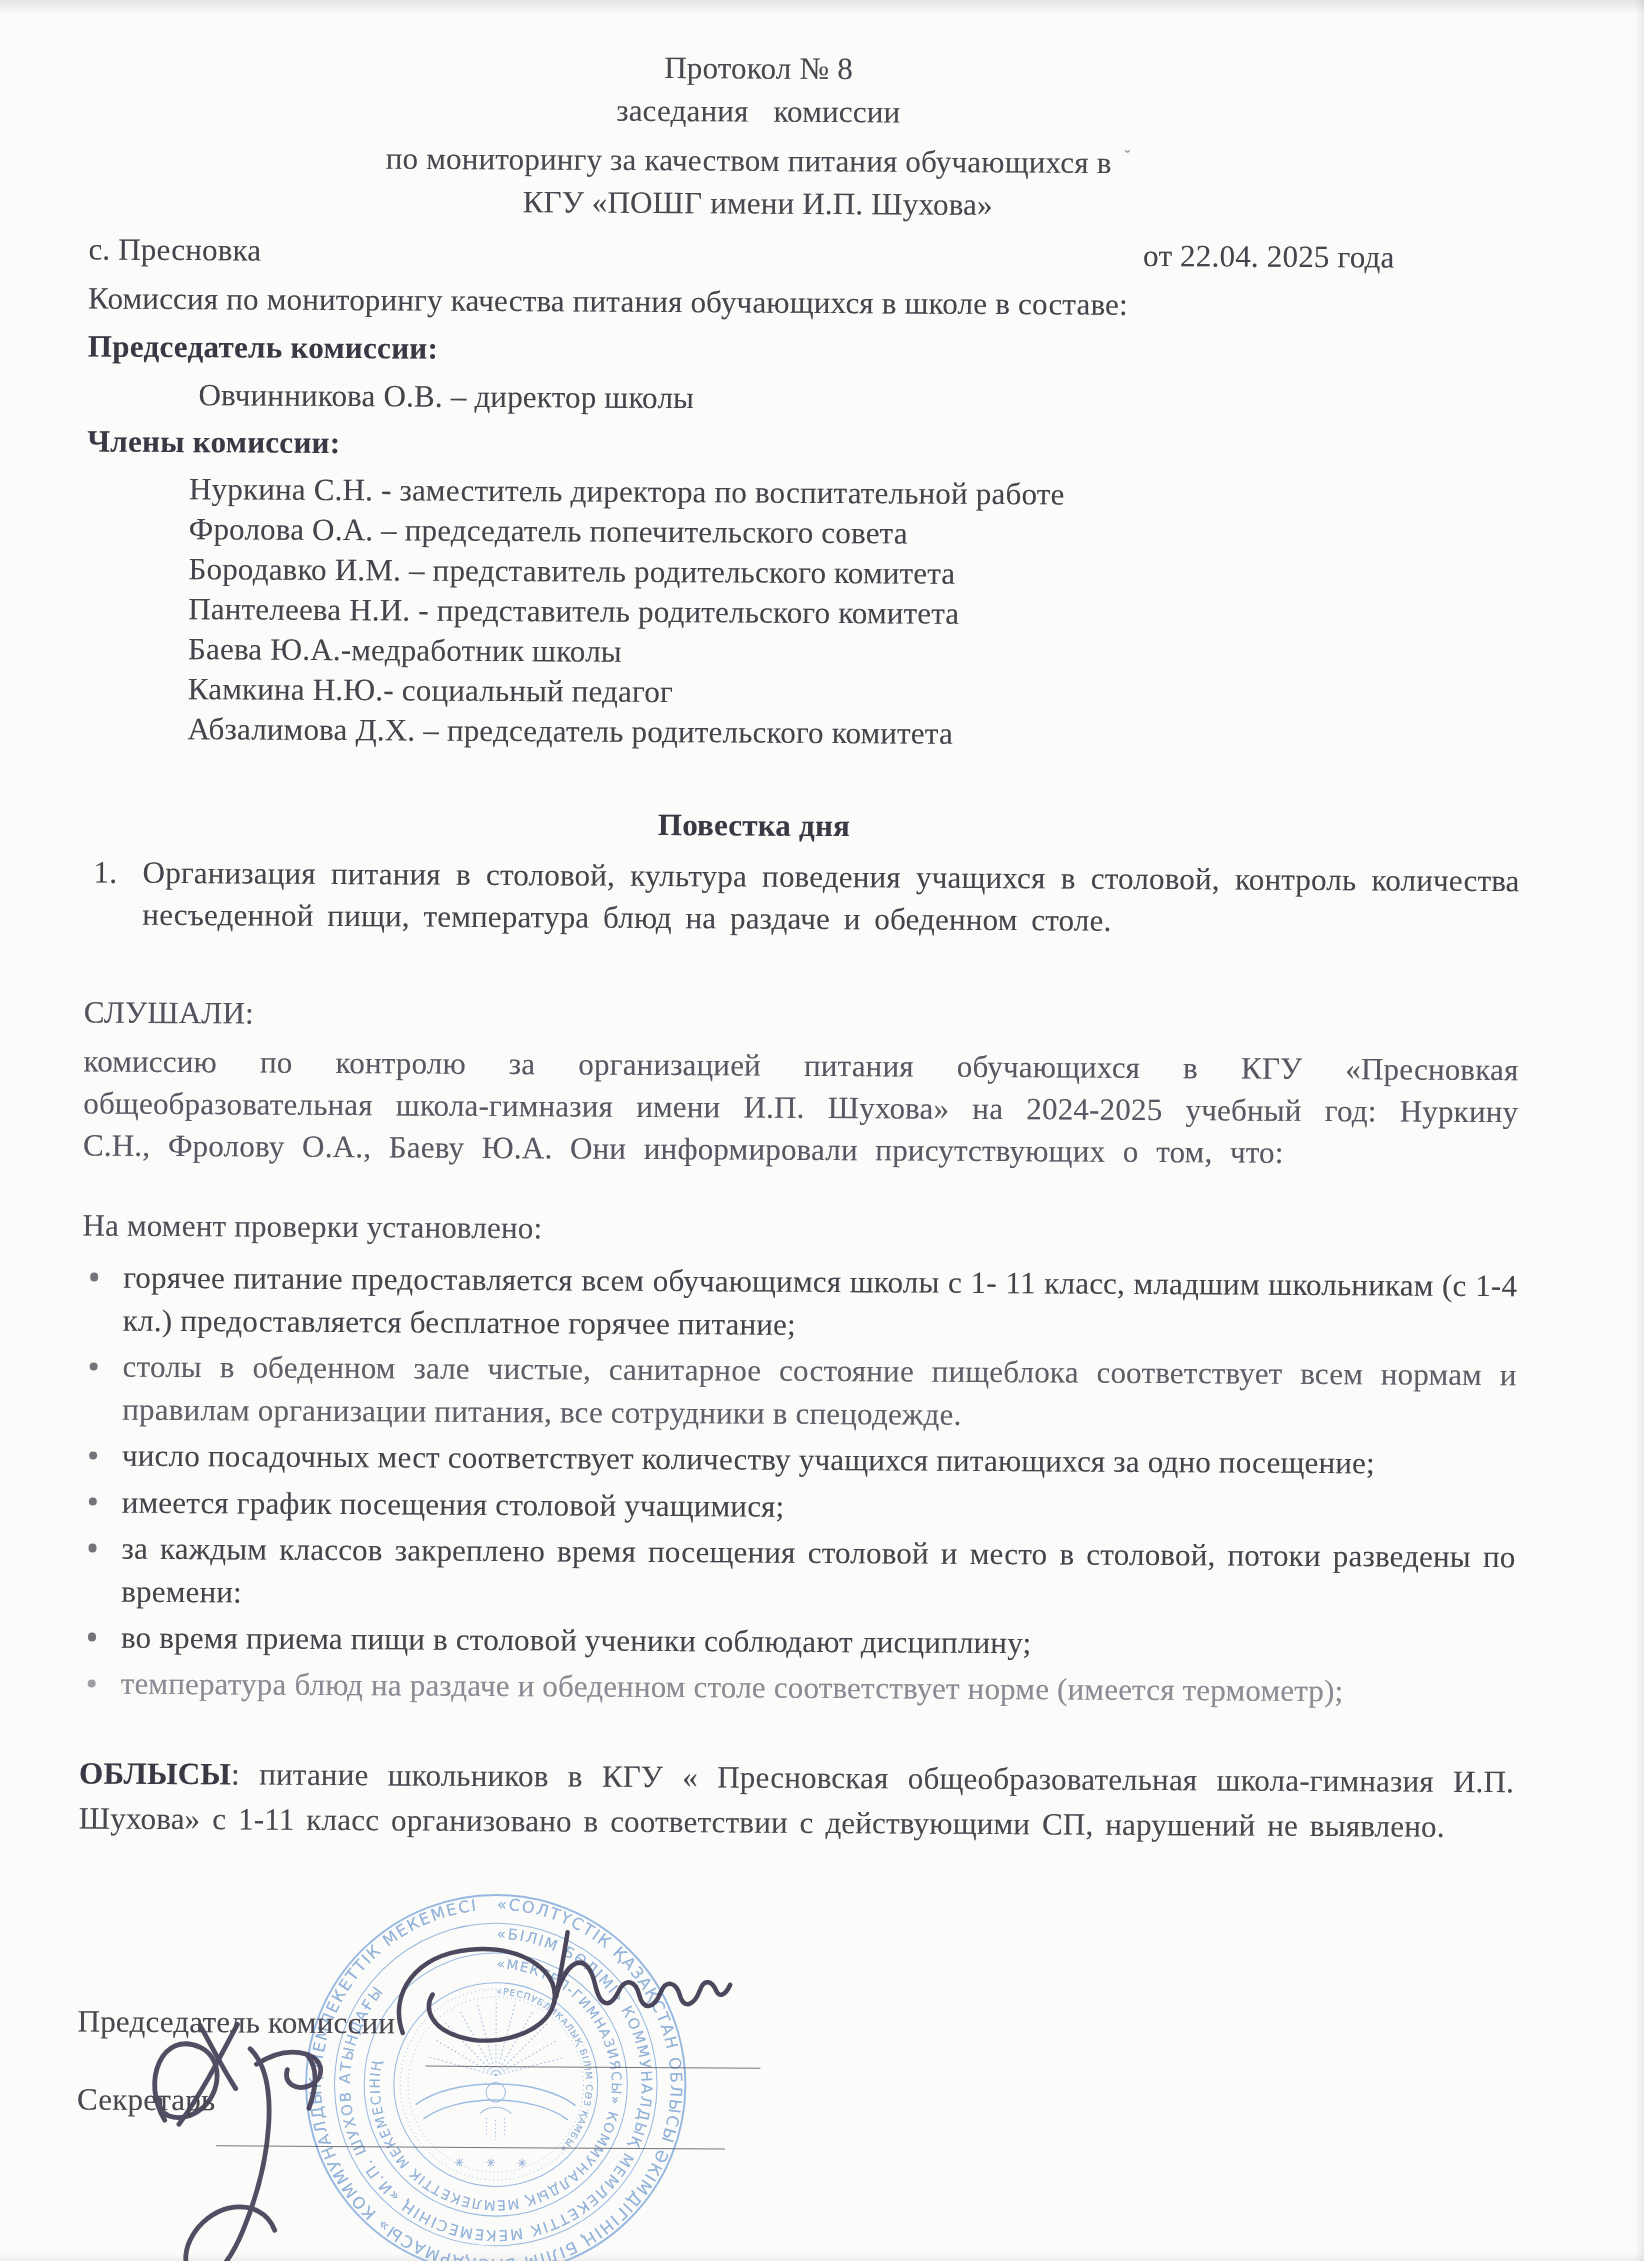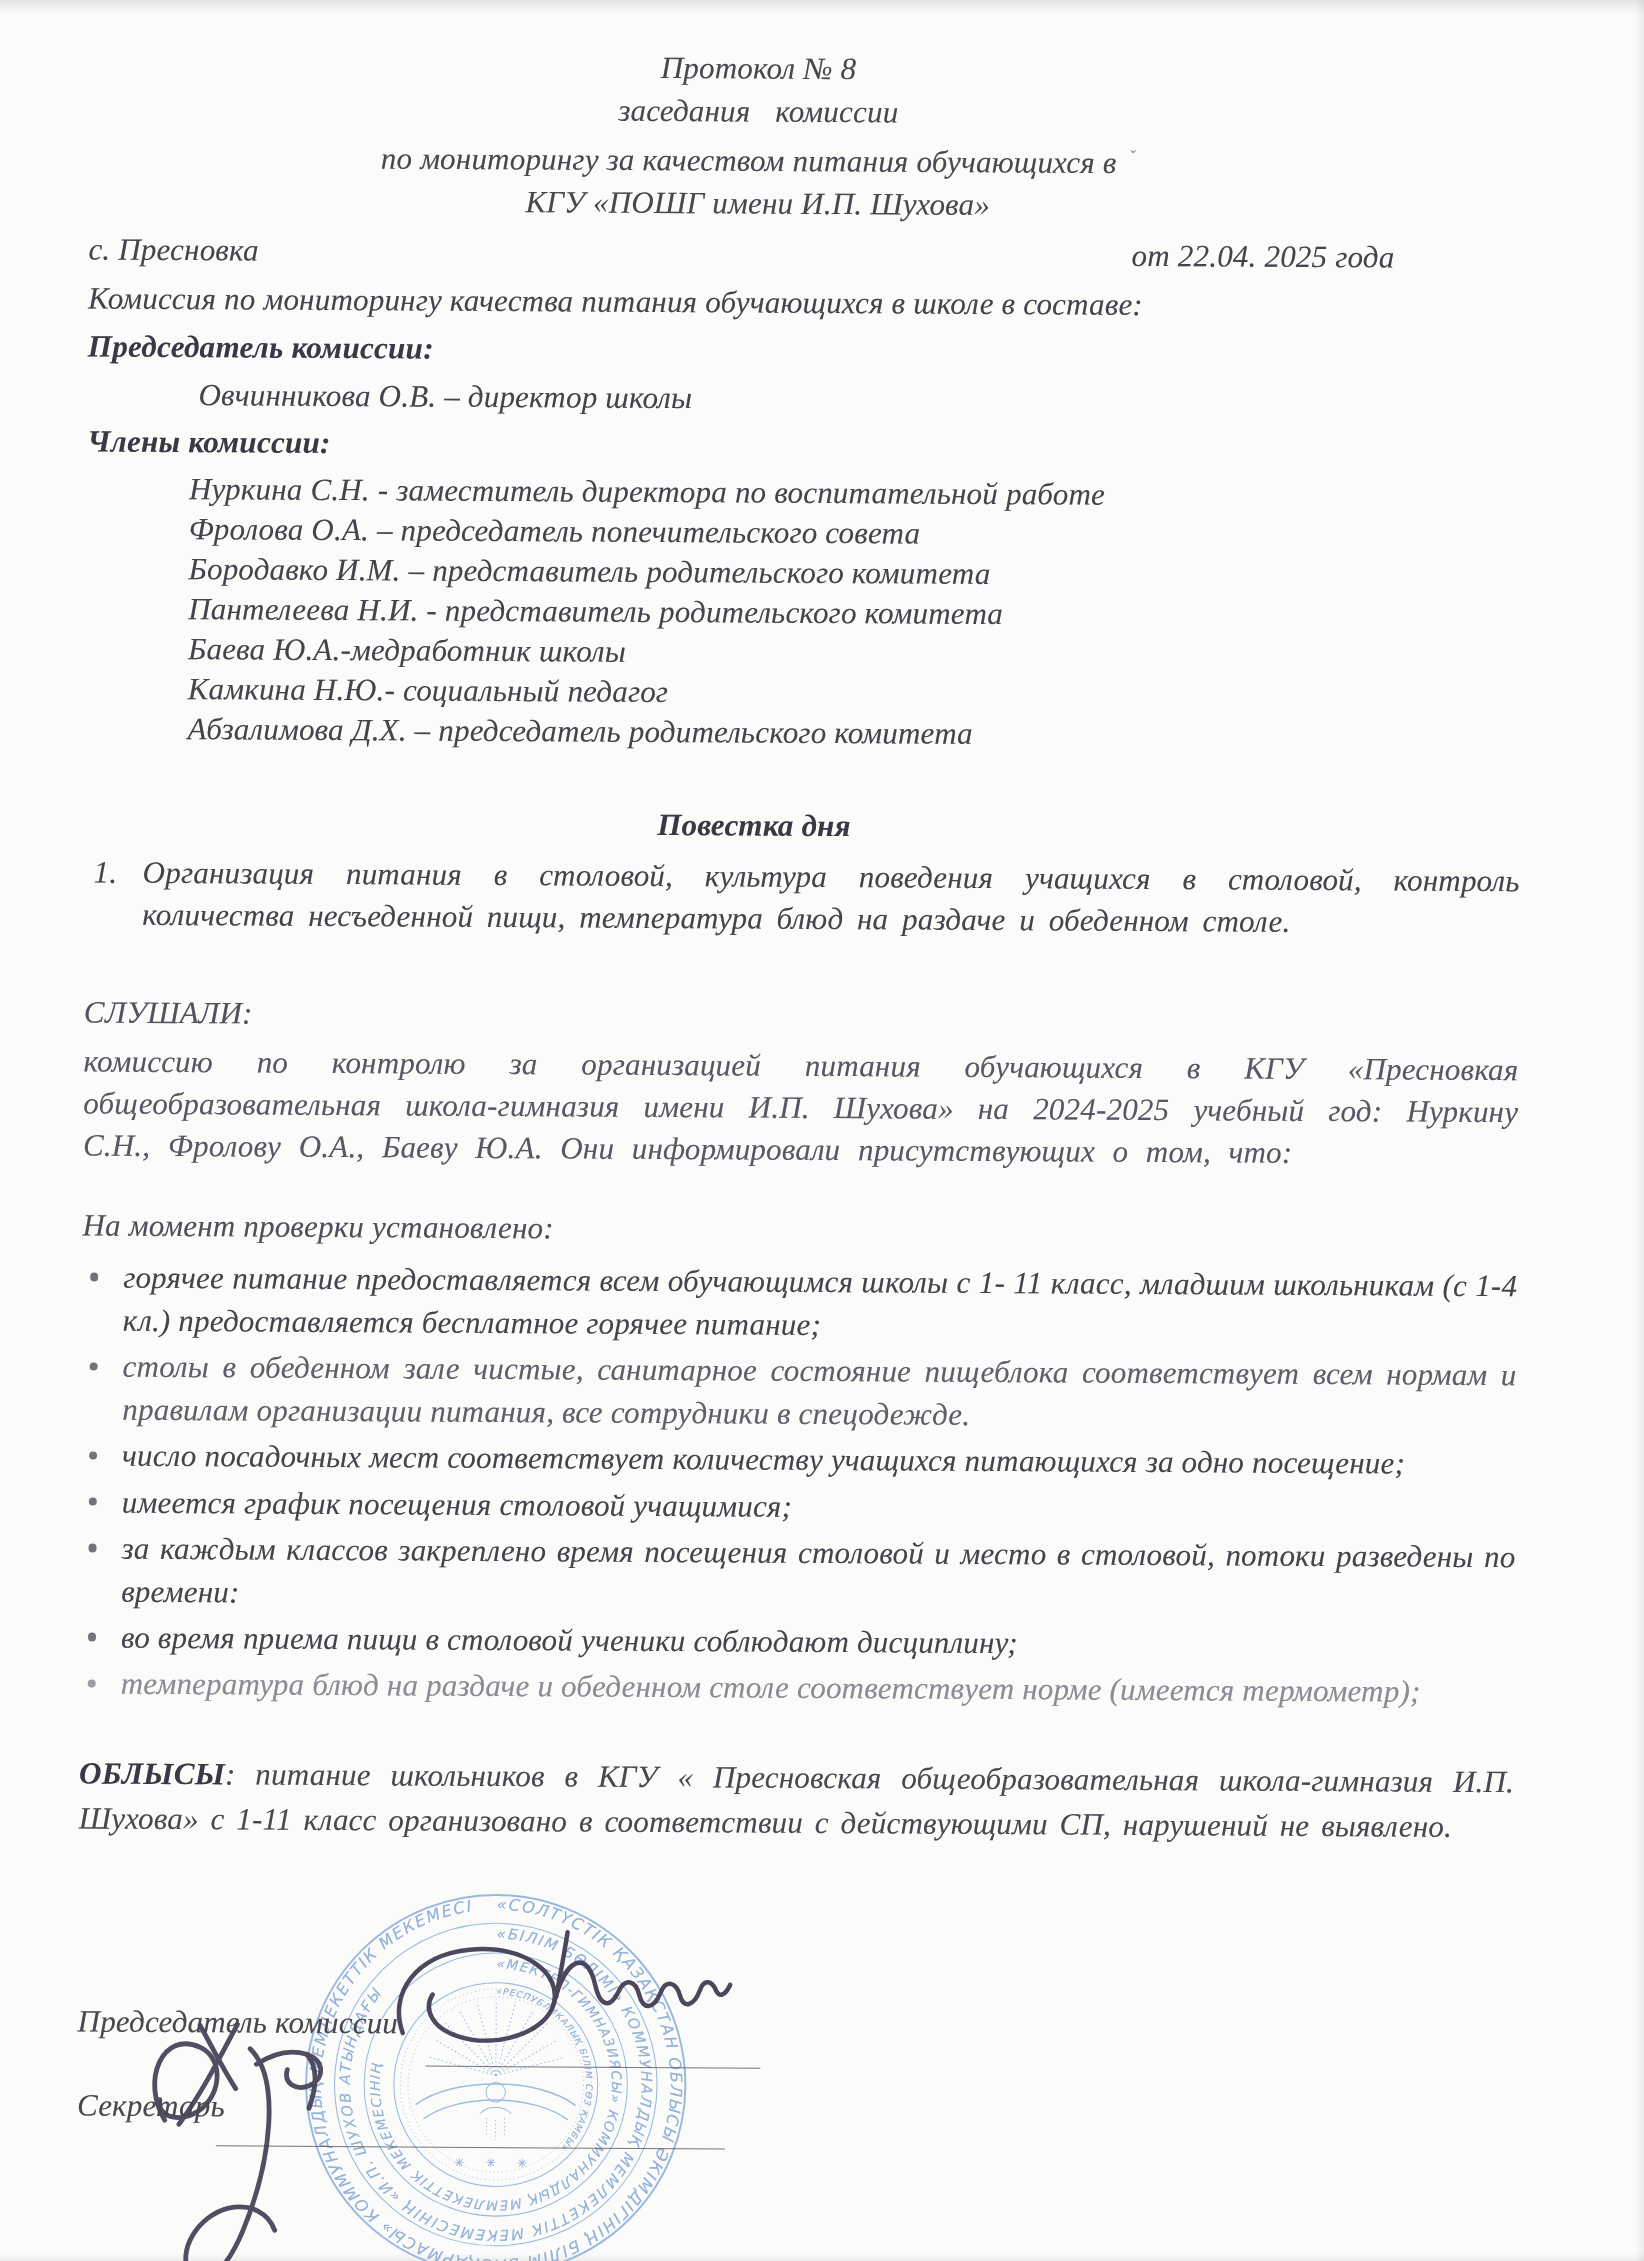--- a/index.html
+++ b/index.html
@@ -10,21 +10,20 @@
     font-family:"Liberation Serif","DejaVu Serif",serif;
     color:#46434c;
     overflow:hidden;
   }
   .page{position:absolute;inset:0;overflow:hidden;
     background:
       linear-gradient(to bottom, rgba(170,170,170,.30), rgba(170,170,170,0) 14px),
       linear-gradient(to left, rgba(170,170,170,.22), rgba(170,170,170,0) 9px),
       linear-gradient(to top, rgba(170,170,170,.18), rgba(170,170,170,0) 7.7px),
       #fbfbf9;
-    font-style: italic;
   }
   .content{
     position:absolute;inset:0;
     padding:45px 119px 0 90px;
     font-size:31px;line-height:40px;letter-spacing:0.2px;
     transform:rotate(.35deg);transform-origin:30% 0;
     text-shadow:0 0 0.6px rgba(70,67,76,.30);
   }
   .doc-title{ text-align:center;padding-right:97px;line-height:43px;color:#4a4750;}
   .doc-title .t-line{min-height:43px;}
@@ -52,21 +51,21 @@
   }
   ul.findings li:nth-child(2){color:#615e69;}
   ul.findings li:nth-child(7){color:#8d8c96;}
   ul.findings li:nth-child(7)::before{background:#8d8c96;}
   .decision{margin-top:46px;line-height:45px;text-align:justify;word-spacing:3.9px;color:#4a4750;}
   .decision-label{font-weight:bold;color:#3b3845;letter-spacing:0.3px;}
   .sig-area{position:relative;margin-top:0;height:541px;}
   .stamp{position:absolute;left:225px;top:48px;width:387px;height:387px;z-index:1;opacity:.85;}
   .sig-row-label{position:absolute;left:0;z-index:4;color:#4a4750;}
   .lbl1{top:161px;}
-  .lbl2{top:245px;}
+  .lbl2{top:239px;}
   .sig-line{position:absolute;border-bottom:1.3px solid #55525e;z-index:2;opacity:.8;}
   .line1{left:348px;top:164px;width:335px;height:59px;}
   .line2{left:139px;top:240px;width:509px;height:64px;}
   .handsig{position:absolute;z-index:3;}
   .sig1{left:296px;top:81px;width:361px;height:161px;}
   .sig2{left:26px;top:145px;width:283px;height:329px;}
 </style>
 </head>
 <body>
 

